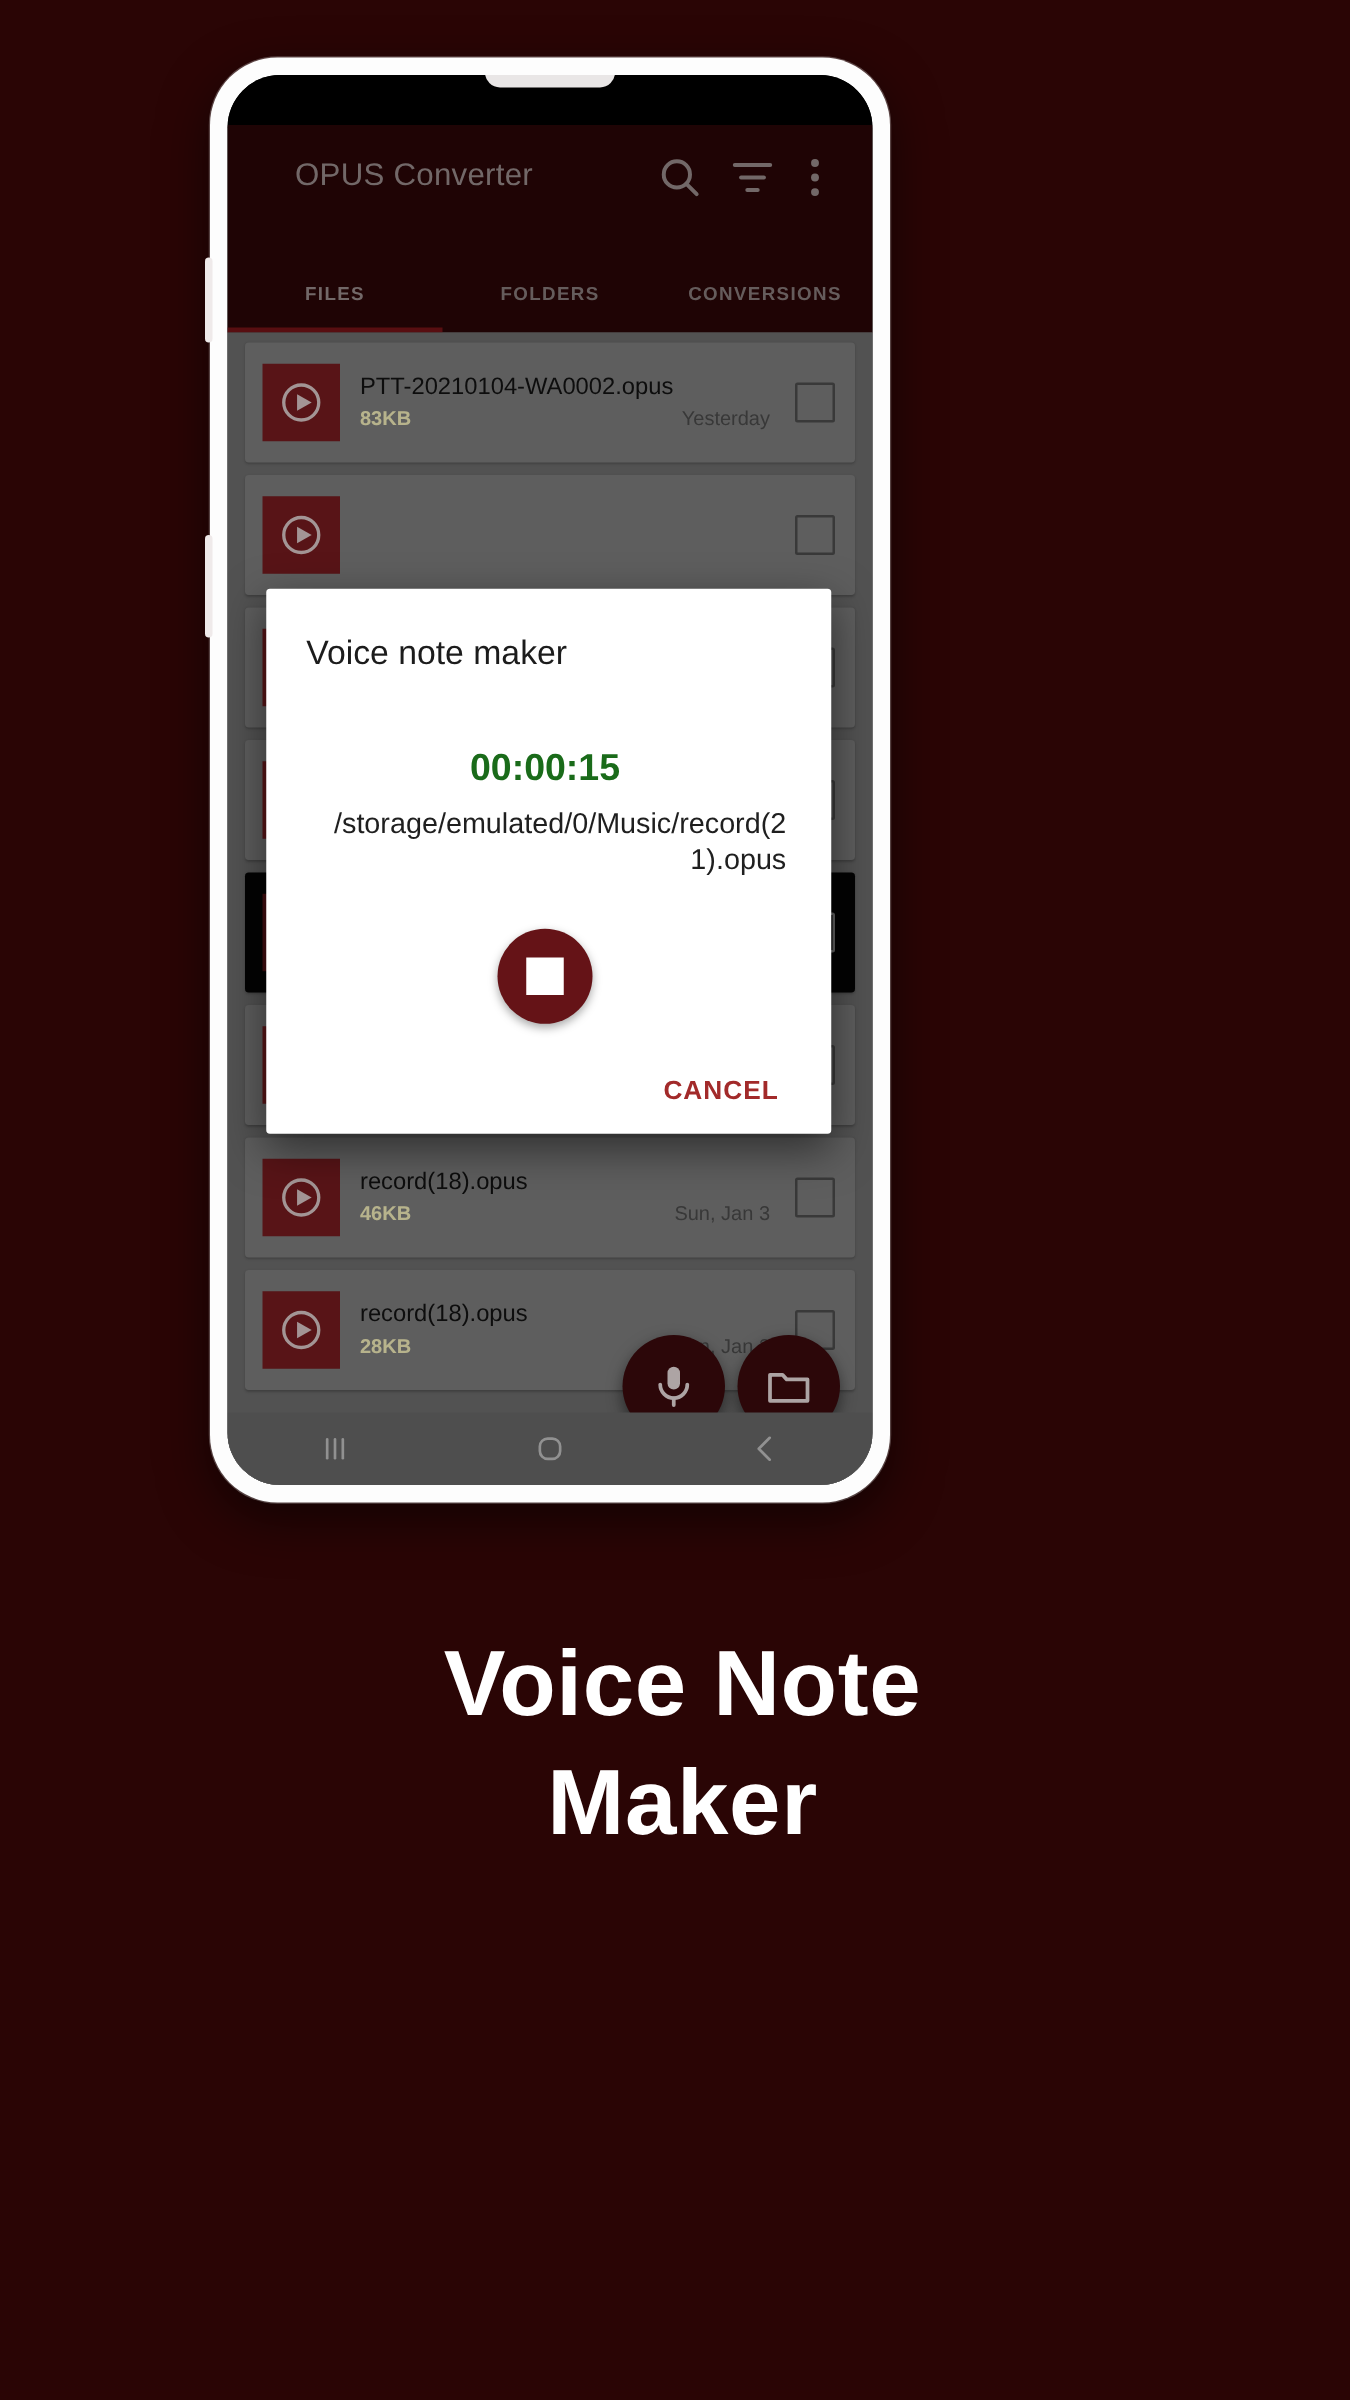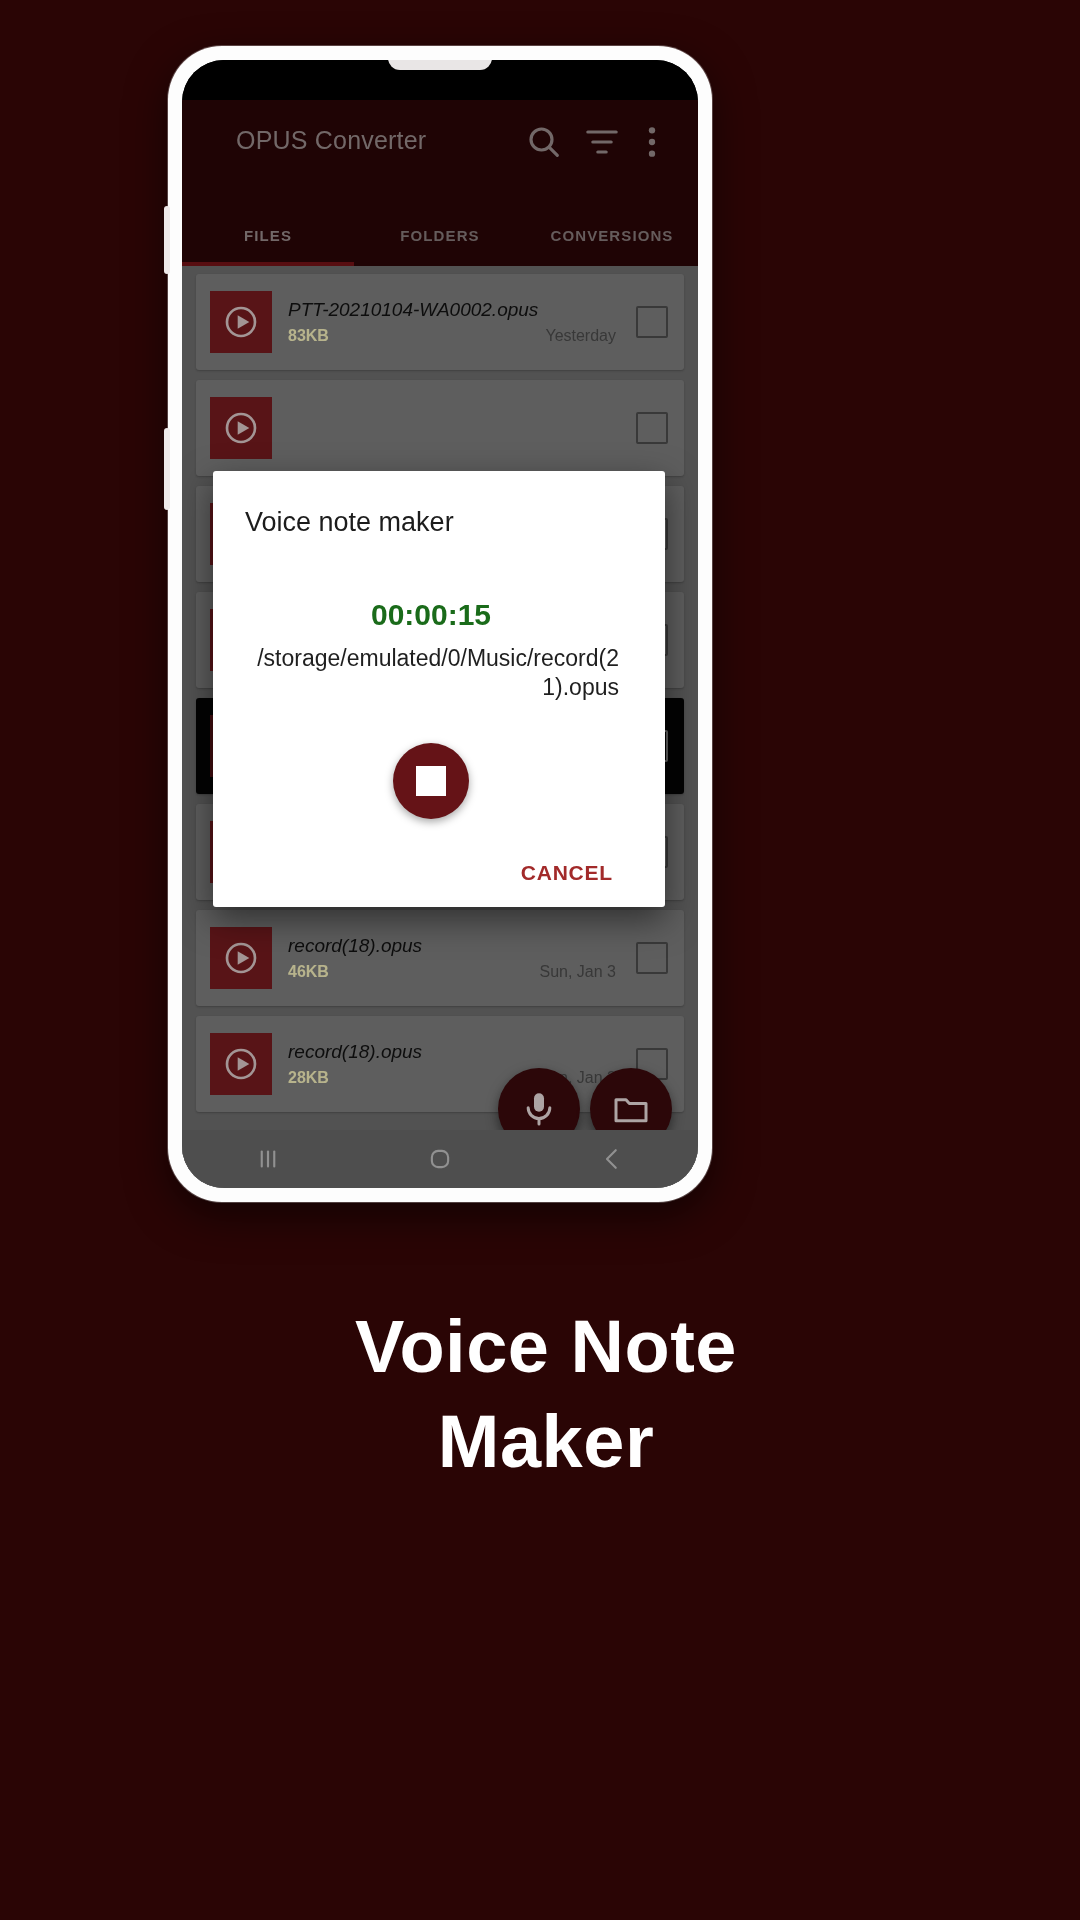--- a/index.html
+++ b/index.html
@@ -56,21 +56,21 @@
 
   #list{position:absolute;left:0;top:166px;right:0;bottom:0;background:#727272;padding:8px 14px 0 14px;box-sizing:border-box;}
   .row{
     background:#838383;height:96px;margin-bottom:10px;border-radius:3px;
     display:flex;align-items:center;padding:0 16px 0 0;position:relative;box-sizing:border-box;
     box-shadow:0 1px 2px rgba(0,0,0,.22);
   }
   .thumb{width:62px;height:62px;background:#7a1d20;margin-left:14px;display:flex;align-items:center;justify-content:center;flex:0 0 auto;}
   .thumb svg{width:40px;height:40px;}
   .meta{flex:1;margin-left:16px;min-width:0;}
-  .fname{font-size:19px;color:#131313;line-height:1.12;white-space:nowrap;overflow:hidden;text-overflow:ellipsis;font-style:italic;}
+  .fname{font-size:19px;color:#131313;line-height:1.12;white-space:nowrap;overflow:hidden;text-overflow:ellipsis;}
   .sub{display:flex;justify-content:space-between;align-items:center;margin-top:6px;padding-right:8px;}
   .fsize{font-size:16px;color:#fef9c3;font-weight:bold;}
   .fdate{font-size:16px;color:#4e4e4e;}
   .cbox{width:28px;height:28px;border:2px solid #4f4f4f;border-radius:2px;flex:0 0 auto;margin-left:12px;background:transparent;}
 
   
   .row.focused{background:#050505;}
   .row.focused .thumb{background:#5d1417;}
   .row.focused .fname{color:#d8d8d8;}
   .row.focused .fsize,.row.focused .fdate{color:#8a8a8a;}
@@ -90,21 +90,21 @@
   #navbar{position:absolute;left:0;right:0;bottom:0;height:58px;background:#6d6d6d;
           display:flex;align-items:center;justify-content:space-around;}
   #navbar .nav-btn{width:54px;height:40px;display:flex;align-items:center;justify-content:center;cursor:pointer;}
   #navbar svg{width:30px;height:30px;}
 
   
   #scrim{position:absolute;left:0;top:0;right:0;bottom:0;background:rgba(0,0,0,0.28);}
   #dialog{
     position:absolute;left:31px;top:371px;width:452px;
     background:#fff;border-radius:3px;box-shadow:0 12px 34px rgba(0,0,0,.5);
-    padding:30px 46px 18px 30px;box-sizing:border-box;
+    padding:30px 36px 18px 30px;box-sizing:border-box;
   }
   #dialog-title{font-size:27px;color:#1c1c1c;margin:6px 2px 0 2px;}
   #timer{text-align:center;font-size:30px;font-weight:bold;color:#1a6b1a;margin-top:60px;}
   #filepath{text-align:right;font-size:23px;color:#1f1f1f;line-height:1.28;margin-top:12px;word-break:break-all;}
   #stop-wrap{display:flex;justify-content:center;margin-top:40px;}
   #stop-button{
     width:76px;height:76px;border-radius:50%;background:#651317;
     display:flex;align-items:center;justify-content:center;cursor:pointer;
     box-shadow:0 3px 8px rgba(0,0,0,.35);
   }

